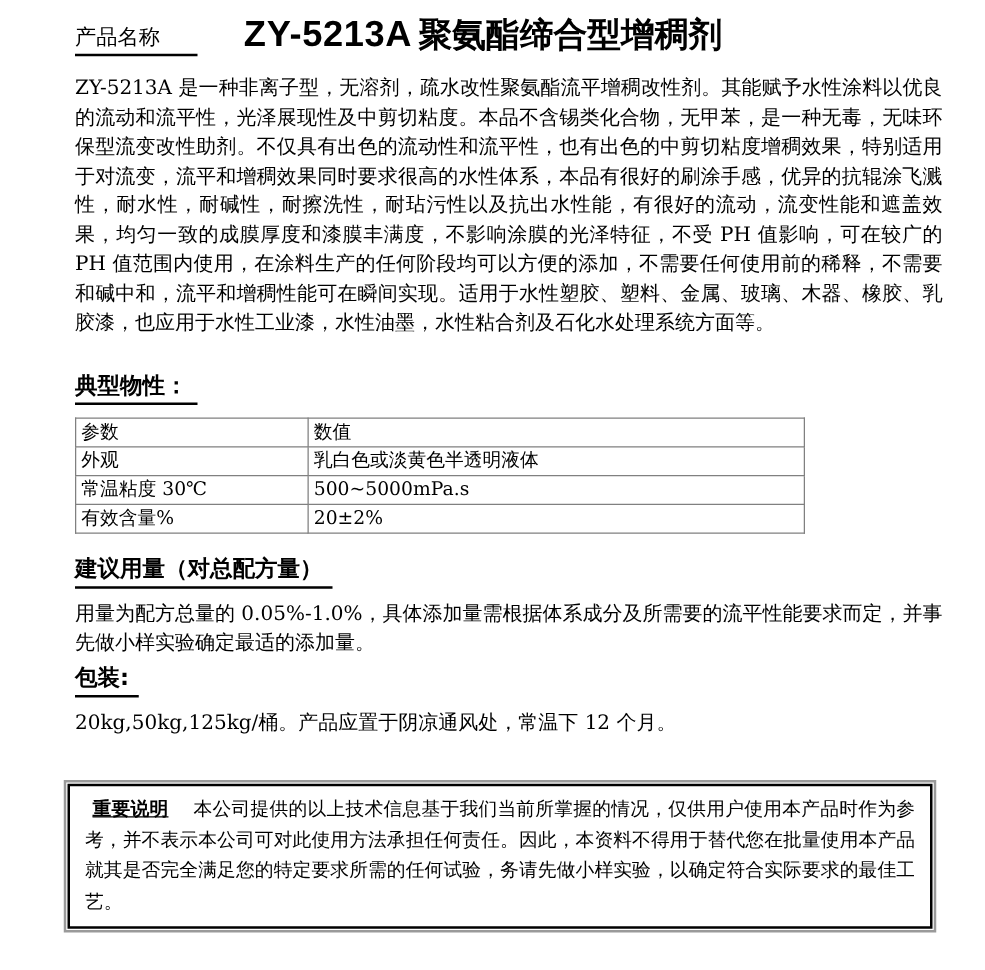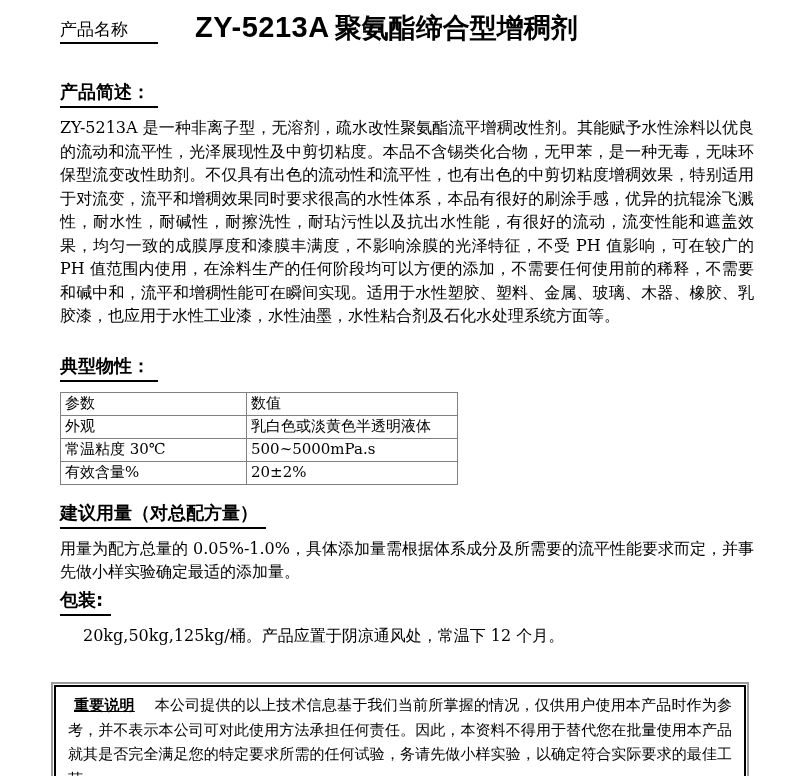--- a/index.html
+++ b/index.html
@@ -8,21 +8,21 @@
     width: 788px;
     height: 776px;
     background: #ffffff;
     color: #000000;
     font-family: "DejaVu Serif", serif;
     overflow: hidden;
   }
   .page { padding: 10px 34px 0 60px; }
 
   
-  .title-row { margin-bottom: 34px; white-space: nowrap; }
+  .title-row { margin-bottom: 12px; white-space: nowrap; }
   .title-label {
     font-size: 17px;
     font-family: "DejaVu Sans", sans-serif;
     border-bottom: 2px solid #000;
     padding: 0 30px 3px 0;
   }
   .title-product {
     font-family: "Liberation Sans", sans-serif;
     font-weight: bold;
     font-size: 29px;
@@ -55,34 +55,34 @@
     margin: 0 0 24px 0;
     font-size: 16px;
     line-height: 23.5px;
     text-align: justify;
   }
   .desc-text { margin-bottom: 26px; }
 
   
   .props-table {
     border-collapse: collapse;
-    width: 398px;
+    width: 584px;
     margin: 10px 0 16px 0;
   }
   .props-table td {
     border: 1px solid #808080;
     font-size: 15px;
     padding: 1px 4px 2px 4px;
     height: 22px;
     vertical-align: middle;
   }
   .props-table td.param { width: 186px; }
 
   .dosage-text { margin-bottom: 4px; }
-  .packaging-text { margin-bottom: 38px; margin-left: 23px; }
+  .packaging-text { margin-bottom: 38px; }
 
   
   .notice-box {
     margin: 0 8px 0 -6px;
     border: 2px solid #000;
     outline: 2px solid #9a9a9a;
     outline-offset: 1px;
     padding: 6px 12px 8px 12px;
   }
   .notice-box p {
@@ -102,23 +102,20 @@
 <body>
 
 <div class="page">
 
   <div class="title-row">
     <span class="title-label">产品名称</span>
     <span class="title-product">ZY-5213A</span>
     <span class="title-cn">聚氨酯缔合型增稠剂</span>
   </div>
 
-  <h2 class="section-heading">
-    <span class="u">产品简述：</span>
-  </h2>
   <p class="body-text desc-text">ZY-5213A 是一种非离子型，无溶剂，疏水改性聚氨酯流平增稠改性剂。其能赋予水性涂料以优良的流动和流平性，光泽展现性及中剪切粘度。本品不含锡类化合物，无甲苯，是一种无毒，无味环保型流变改性助剂。不仅具有出色的流动性和流平性，也有出色的中剪切粘度增稠效果，特别适用于对流变，流平和增稠效果同时要求很高的水性体系，本品有很好的刷涂手感，优异的抗辊涂飞溅性，耐水性，耐碱性，耐擦洗性，耐玷污性以及抗出水性能，有很好的流动，流变性能和遮盖效果，均匀一致的成膜厚度和漆膜丰满度，不影响涂膜的光泽特征，不受 PH 值影响，可在较广的 PH 值范围内使用，在涂料生产的任何阶段均可以方便的添加，不需要任何使用前的稀释，不需要和碱中和，流平和增稠性能可在瞬间实现。适用于水性塑胶、塑料、金属、玻璃、木器、橡胶、乳胶漆，也应用于水性工业漆，水性油墨，水性粘合剂及石化水处理系统方面等。</p>
 
   <h2 class="section-heading">
     <span class="u">典型物性：</span>
   </h2>
 
   <table class="props-table">
     <tbody>
       <tr>
         <td class="param">参数</td>

